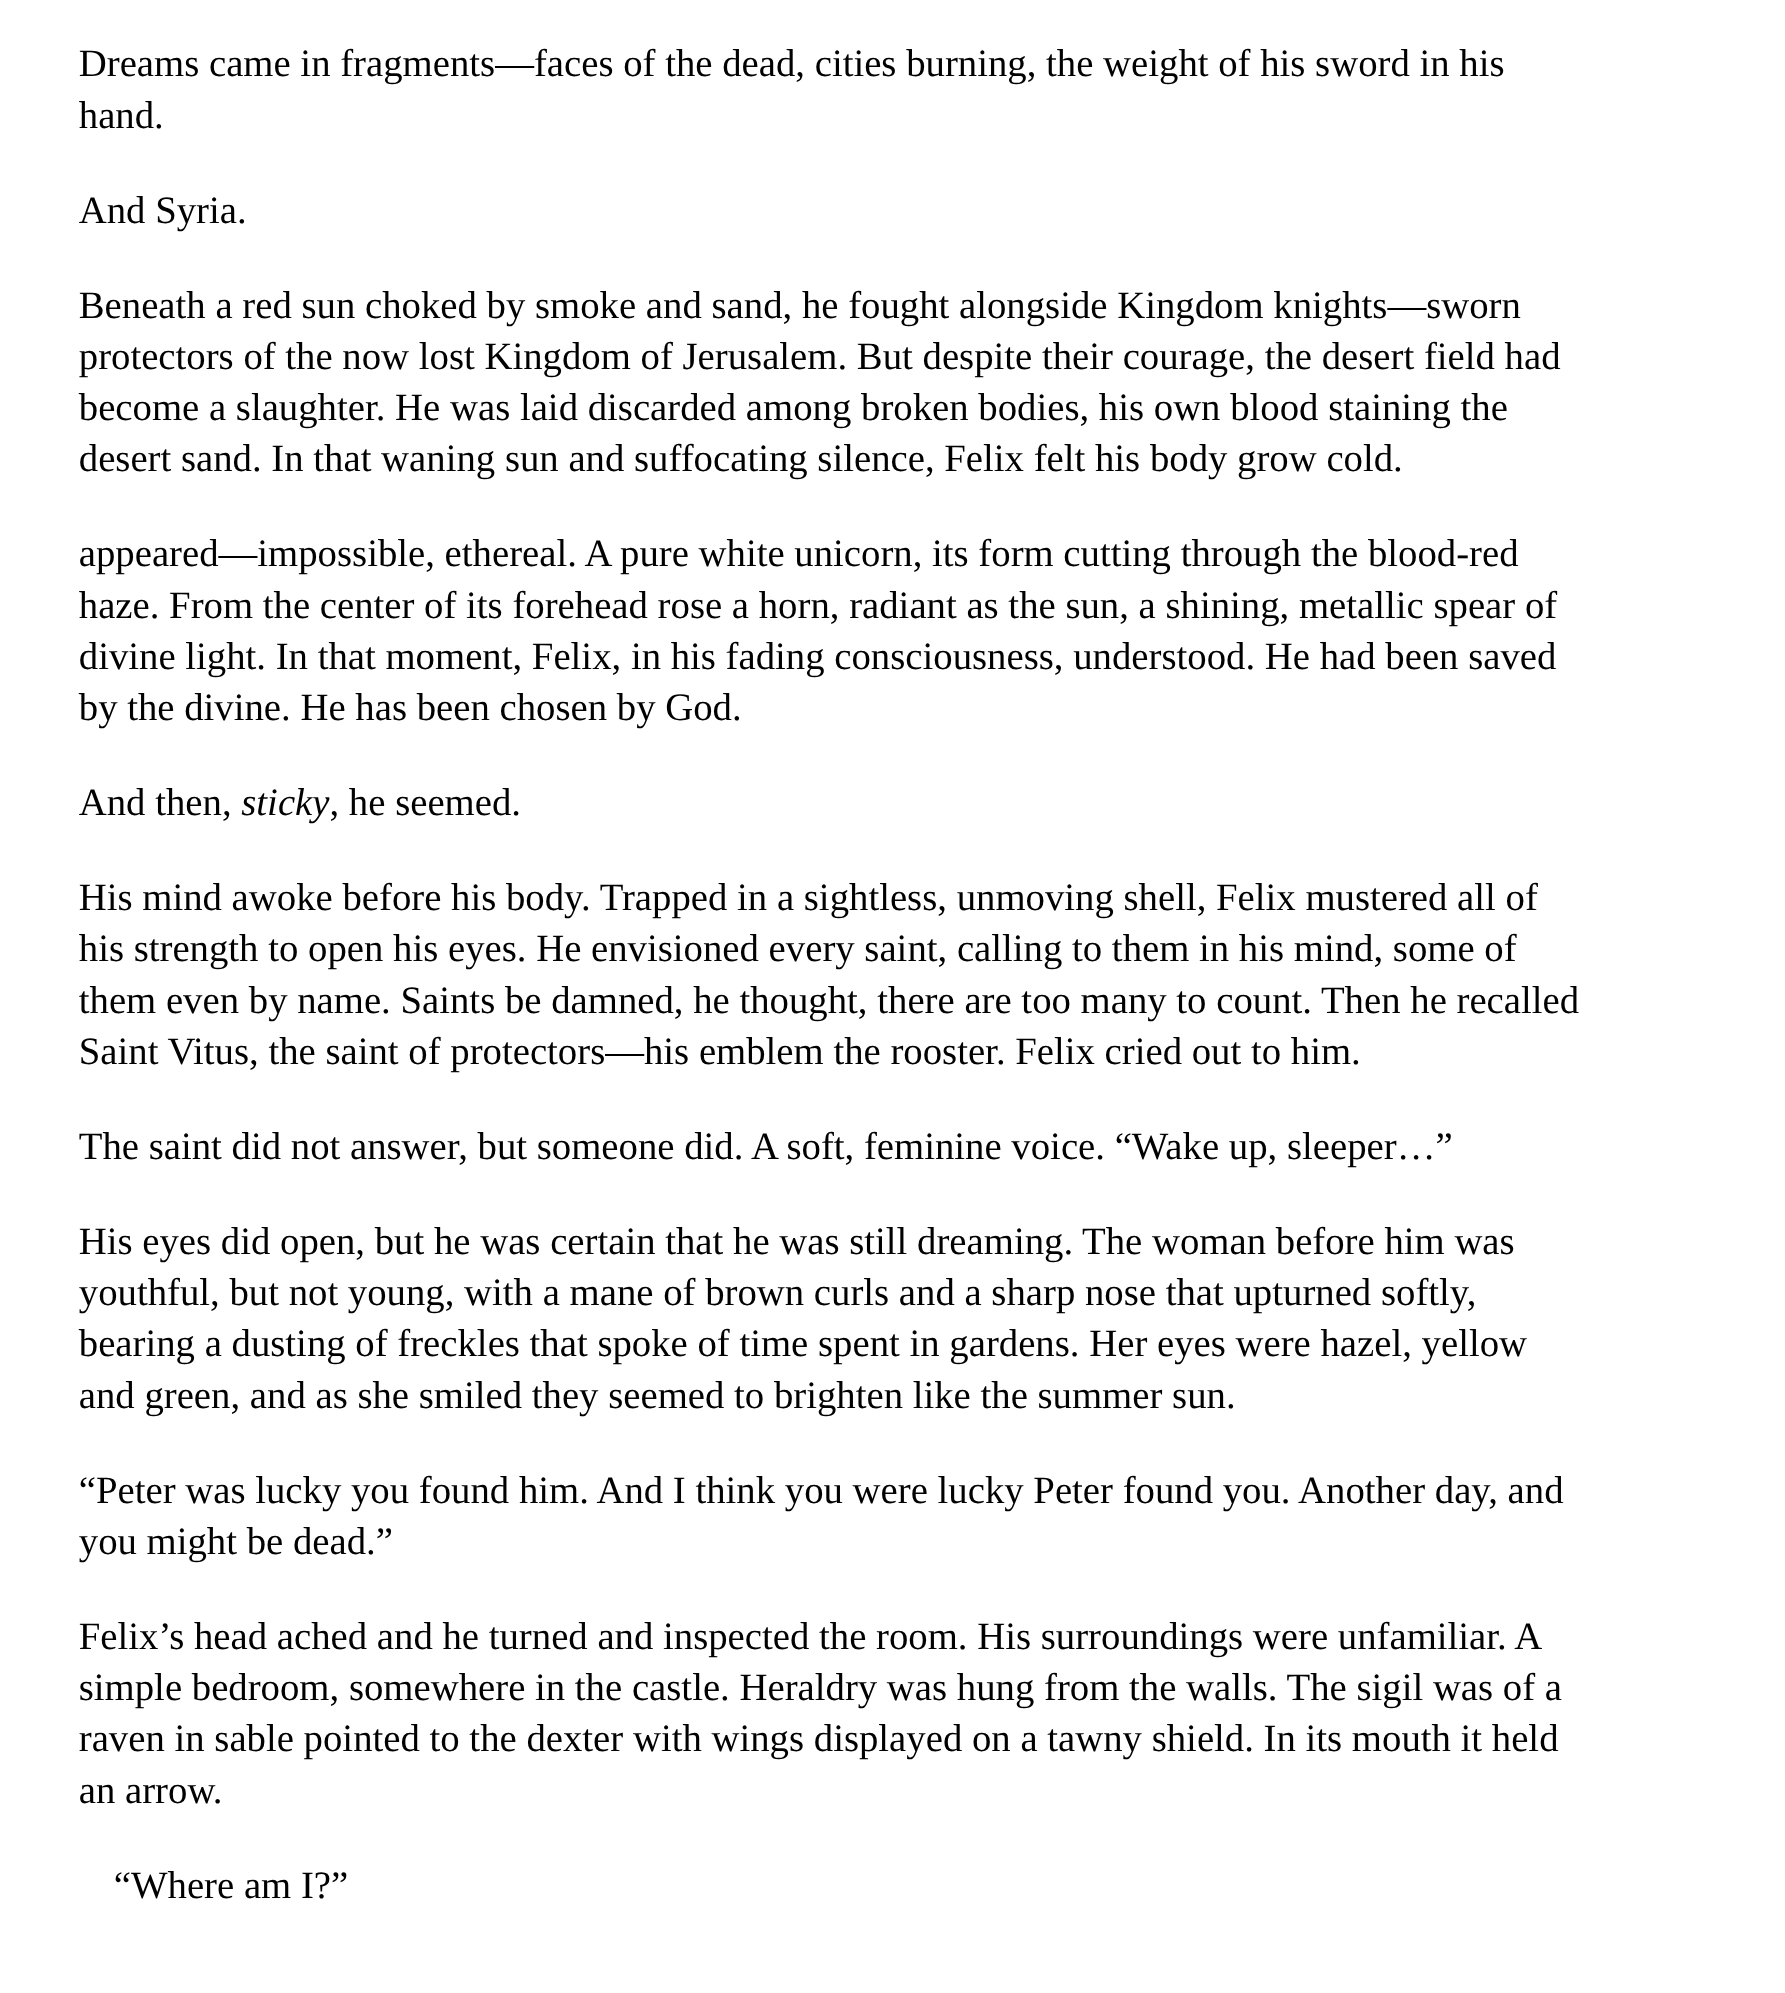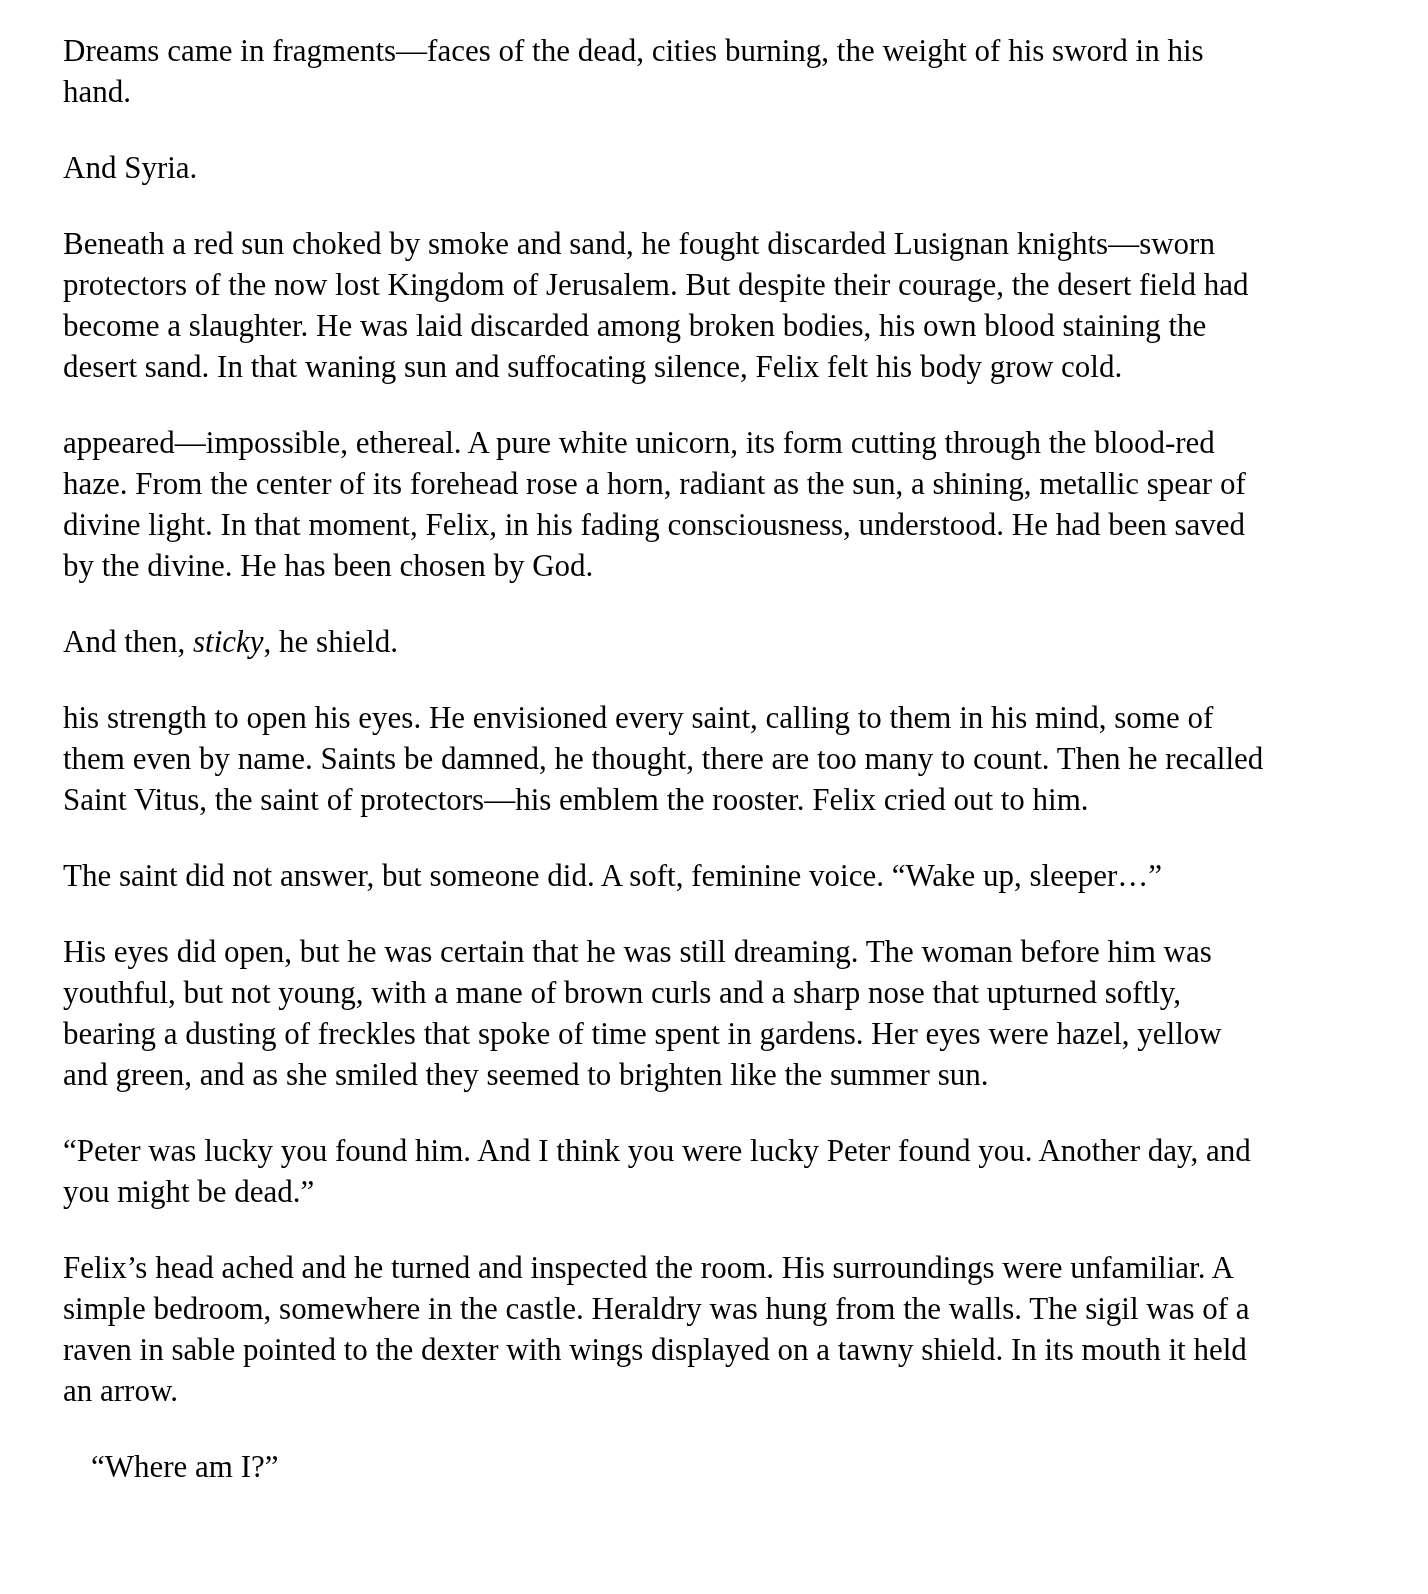--- a/index.html
+++ b/index.html
@@ -47,35 +47,36 @@
 <main class="page">
   <article class="doc" id="doc" style="color: rgb(0, 0, 0);">
       <p class="para">
         <span class="line">Dreams came in fragments—faces of the dead, cities burning, the weight of his sword in his</span>
         <span class="line">hand.</span>
       </p>
       <p class="para">
         <span class="line">And Syria.</span>
       </p>
       <p class="para">
-        <span class="line">Beneath a red sun choked by smoke and sand, he fought discarded Lusignan knights—sworn</span>
+        <span class="line">Beneath a red sun choked by smoke and sand, he fought alongside Kingdom knights—sworn</span>
         <span class="line">protectors of the now lost Kingdom of Jerusalem. But despite their courage, the desert field had</span>
         <span class="line">become a slaughter. He was laid discarded among broken bodies, his own blood staining the</span>
         <span class="line">desert sand. In that waning sun and suffocating silence, Felix felt his body grow cold.</span>
       </p>
       <p class="para">
         <span class="line">appeared—impossible, ethereal. A pure white unicorn, its form cutting through the blood-red</span>
         <span class="line">haze. From the center of its forehead rose a horn, radiant as the sun, a shining, metallic spear of</span>
         <span class="line">divine light. In that moment, Felix, in his fading consciousness, understood. He had been saved</span>
         <span class="line">by the divine. He has been chosen by God.</span>
       </p>
       <p class="para">
-        <span class="line"><span>And then, </span><span class="italic">sticky</span><span>, he shield.</span></span>
+        <span class="line"><span>And then, </span><span class="italic">sticky</span><span>, he seemed.</span></span>
       </p>
       <p class="para">
+        <span class="line">His mind awoke before his body. Trapped in a sightless, unmoving shell, Felix mustered all of</span>
         <span class="line">his strength to open his eyes. He envisioned every saint, calling to them in his mind, some of</span>
         <span class="line">them even by name. Saints be damned, he thought, there are too many to count. Then he recalled</span>
         <span class="line">Saint Vitus, the saint of protectors—his emblem the rooster. Felix cried out to him.</span>
       </p>
       <p class="para">
         <span class="line">The saint did not answer, but someone did. A soft, feminine voice. “Wake up, sleeper…”</span>
       </p>
       <p class="para">
         <span class="line">His eyes did open, but he was certain that he was still dreaming. The woman before him was</span>
         <span class="line">youthful, but not young, with a mane of brown curls and a sharp nose that upturned softly,</span>

